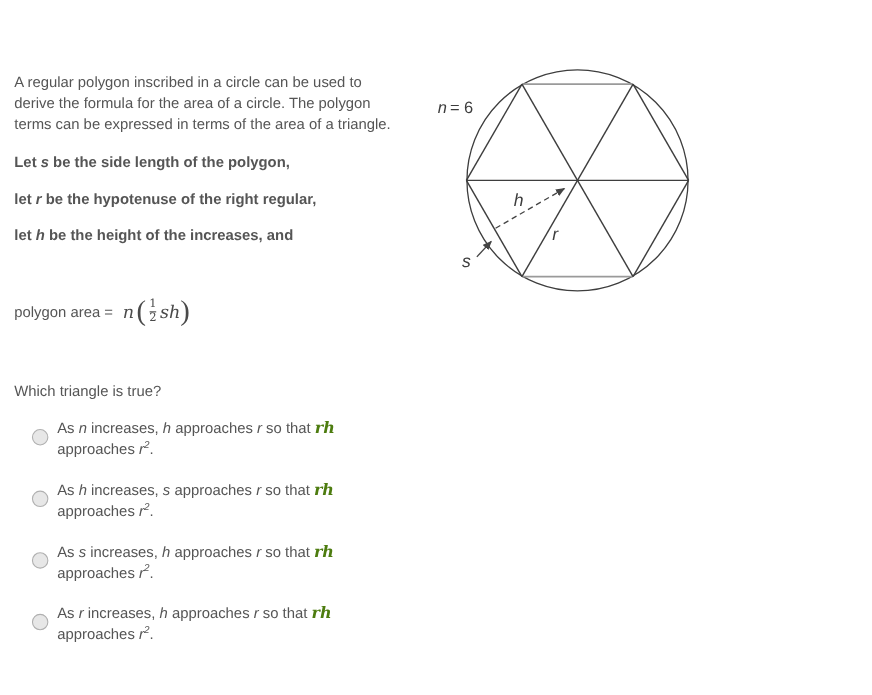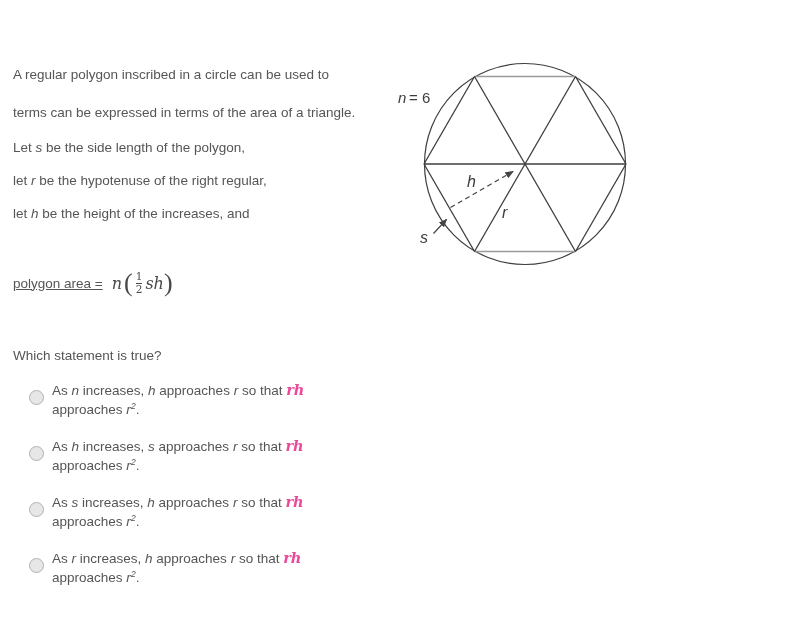--- a/index.html
+++ b/index.html
@@ -5,26 +5,26 @@
   * { margin:0; padding:0; box-sizing:border-box; }
   html,body { width:793px; height:632px; background:#ffffff; overflow:hidden;
     font-family:"Liberation Sans","DejaVu Sans",sans-serif; }
   #stage { position:relative; width:793px; height:632px; background:#ffffff;margin-top:12px; }
 
   
   #text-col { position:absolute; left:13px; top:53px; width:382px;
     font-size:13.5px; line-height:19px; color:#555555; }
   .para { margin:0; }
   .intro { margin-bottom:16px; }
-  .def-line { margin-bottom:14px; }
+  .def-line { margin-bottom:14px;font-weight:bold; }
   i.v { font-style:italic; }
 
   
   .formula-row { display:flex; align-items:center; margin-top:44px; height:32px; }
-  .formula-label { margin-right:9px;text-decoration:underline; }
+  .formula-label { margin-right:9px; }
   .math-it { font-family:"DejaVu Serif","Liberation Serif",serif; font-style:italic;
     font-size:16px; color:#4a4a4a; }
   .coeff { margin-right:2px; }
   .paren { font-family:"Liberation Serif","DejaVu Serif",serif; font-size:26px;
     font-weight:400; color:#4a4a4a; line-height:26px; }
   .frac { display:inline-block; text-align:center; vertical-align:middle;
     font-family:"DejaVu Serif","Liberation Serif",serif; font-size:10.5px;
     color:#4a4a4a; line-height:1.05; margin:0 2px; padding:0 1px; }
   .frac .num { display:block; }
   .frac .den { display:block; border-top:1px solid #4a4a4a; }
@@ -32,38 +32,38 @@
   .question { margin-top:47px; margin-bottom:15px; }
 
   
   .option { display:flex; align-items:flex-start; margin-left:16px; margin-bottom:18px;
     height:38px; }
   .radio { flex:0 0 auto; width:15px; height:15px; border-radius:50%;
     background:#e7e7e7; border:1px solid #b0b0b0; margin-top:10px; margin-right:8px;
     cursor:pointer; }
   .option-text { line-height:19px; }
   .mathbf { font-family:"DejaVu Serif","Liberation Serif",serif; font-style:italic;
-    font-weight:bold; font-size:14.5px; color:#ec4899; }
+    font-weight:bold; font-size:14.5px; color:#4d7c0f; }
   sup.sq { font-size:9px; font-style:italic; vertical-align:super; line-height:0; }
 
   
   #diagram { position:absolute; left:390px; top:40px; }
   .dia-label { font-family:"Liberation Sans","DejaVu Sans",sans-serif; fill:#3d3d3d; }
   .it { font-style:italic; }
 </style>
 </head>
 <body>
 
 <div id="stage">
 
   <div id="text-col">
 
     <p class="para intro">
       <span>A regular polygon inscribed in a circle can be used to</span><br>
-      <br>
+      <span>derive the formula for the area of a circle. The polygon</span><br>
       <span>terms can be expressed in terms of the area of a triangle.</span>
     </p>
 
     <p class="para def-line">
       <span>Let </span><i class="v">s</i><span> be the side length of the polygon,</span>
     </p>
     <p class="para def-line">
       <span>let </span><i class="v">r</i><span> be the hypotenuse of the right regular,</span>
     </p>
     <p class="para def-line">
@@ -75,21 +75,21 @@
       <span class="math-it coeff">n</span>
       <span class="paren">(</span>
       <span class="frac">
         <span class="num">1</span>
         <span class="den">2</span>
       </span>
       <span class="math-it">sh</span>
       <span class="paren">)</span>
     </div>
 
-    <p class="para question">Which statement is true?</p>
+    <p class="para question">Which triangle is true?</p>
 
     <div class="option">
       <span class="radio"></span>
       <div class="option-text">
         <span>As </span><i class="v">n</i><span> increases, </span><i class="v">h</i><span> approaches </span><i class="v">r</i><span> so that </span><span class="mathbf">rh</span><br>
         <span>approaches </span><i class="v">r</i><sup class="sq">2</sup><span>.</span>
       </div>
     </div>
 
     <div class="option">

